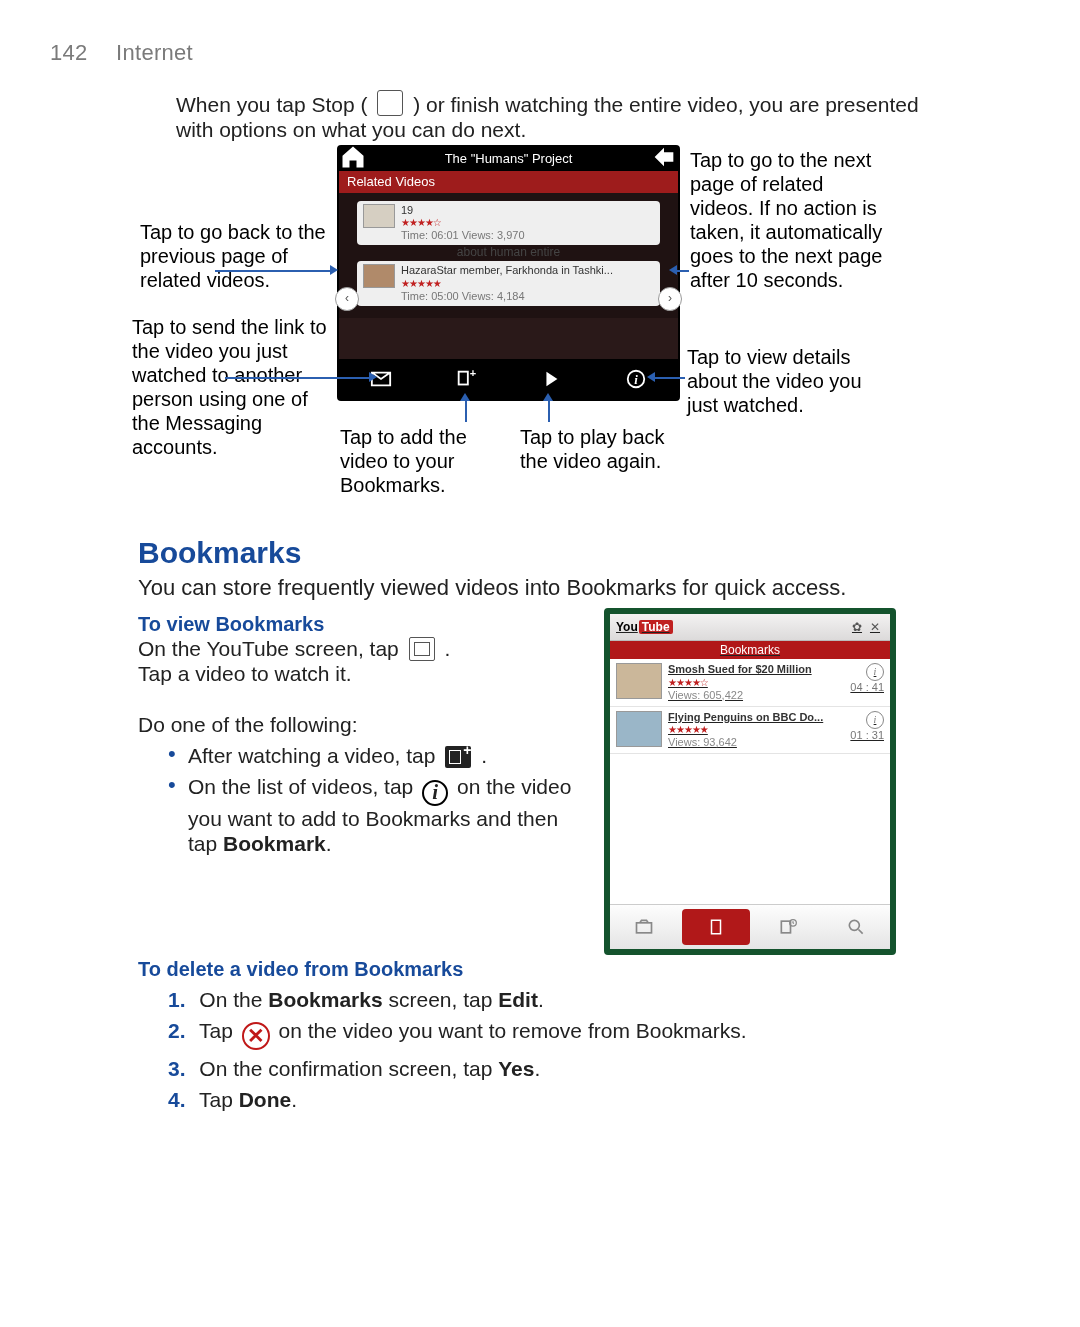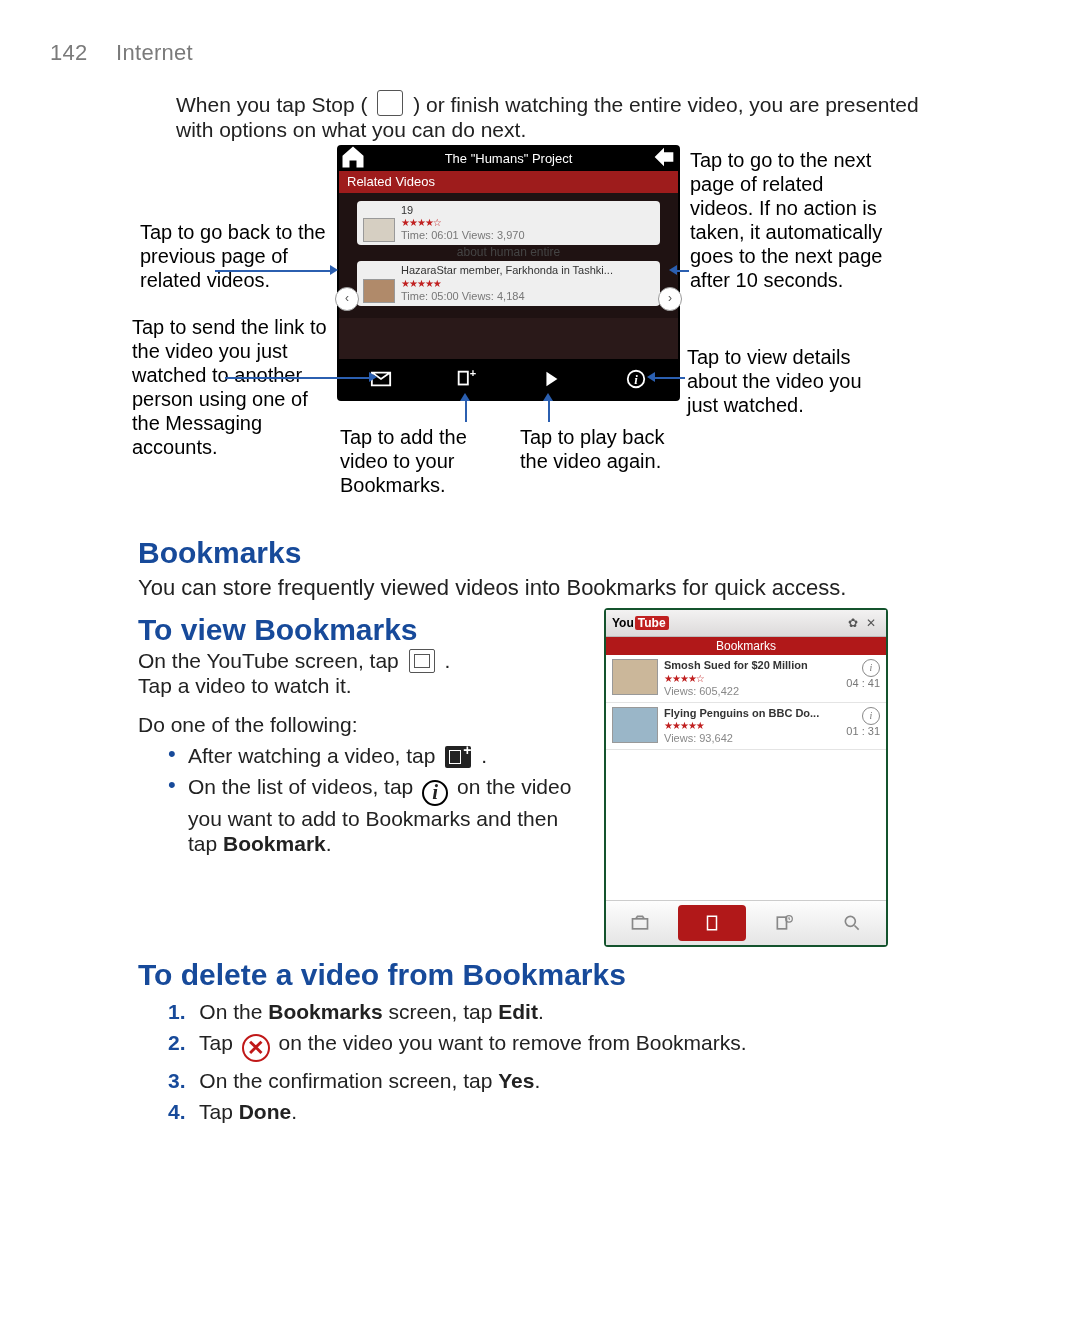--- a/index.html
+++ b/index.html
@@ -15,56 +15,56 @@
   .stop-box{display:inline-block;border:1.5px solid #555;width:24px;height:24px;border-radius:3px;vertical-align:-4px;margin:0 4px;}
   
   .fig1{position:absolute;left:0;top:135px;width:1080px;height:370px;}
   .phone{position:absolute;left:337px;top:10px;width:339px;height:252px;background:#2a1919;border:2px solid #000;border-radius:4px;}
   .phone .titlebar{height:24px;background:#000;color:#fff;display:flex;align-items:center;font-size:13px;}
   .titlebar .home{width:28px;text-align:center;}
   .titlebar .ttl{flex:1;text-align:center;}
   .titlebar .back{width:28px;text-align:center;}
   .relhdr{background:#9e1c1c;color:#fff;font-size:13px;padding:3px 8px;}
   .rellist{position:relative;background:rgba(0,0,0,.25);padding:6px 4px 10px;}
-  .relrow{background:#efefef;border-radius:4px;padding:3px 6px;margin:2px 14px;display:flex;align-items:flex-end;gap:6px;color:#333;font-size:11px;}
+  .relrow{background:#efefef;border-radius:4px;padding:3px 6px;margin:2px 14px;display:flex;align-items:flex-start;gap:6px;color:#333;font-size:11px;}
   .relname{text-align:center;width:100%;color:#444;font-size:12px;margin-top:-2px;}
   .thumb{width:30px;height:22px;background:#d6cfc2;border:1px solid #999;}
   .stars{color:#c02020;font-size:10px;letter-spacing:-1px;}
   .navbtn{position:absolute;top:94px;width:22px;height:22px;border-radius:50%;background:#fff;border:1px solid #999;display:flex;align-items:center;justify-content:center;font-size:12px;color:#555;}
   .navbtn.prev{left:-4px;} .navbtn.next{right:-4px;}
   .toolbar{position:absolute;left:0;right:0;bottom:0;height:40px;background:#000;color:#fff;display:flex;}
   .toolbar .tb{flex:1;display:flex;align-items:center;justify-content:center;font-size:18px;position:relative;}
   .tb svg{width:22px;height:22px;fill:#fff;}
   
   .co{position:absolute;font-size:20px;color:#000;}
   .leader{position:absolute;background:#2b5fb0;height:1.5px;}
   .leaderV{position:absolute;background:#2b5fb0;width:1.5px;}
   .arrowR{position:absolute;width:0;height:0;border-top:5px solid transparent;border-bottom:5px solid transparent;border-left:8px solid #2b5fb0;}
   .arrowL{position:absolute;width:0;height:0;border-top:5px solid transparent;border-bottom:5px solid transparent;border-right:8px solid #2b5fb0;}
   .arrowU{position:absolute;width:0;height:0;border-left:5px solid transparent;border-right:5px solid transparent;border-bottom:8px solid #2b5fb0;}
   
   .bmhdr{position:absolute;left:138px;top:535px;color:var(--blue);font-weight:700;font-size:30px;}
   .bmdesc{position:absolute;left:138px;top:575px;width:780px;font-size:22px;}
-  .sub{color:var(--blue);font-weight:700;font-size:30px;}
+  .sub{color:var(--blue);font-weight:700;font-size:20px;}
   .blockA{position:absolute;left:138px;top:612px;width:440px;}
   .blockB{position:absolute;left:138px;top:712px;width:440px;}
   .iconbox{display:inline-block;width:24px;height:22px;border:1.5px solid #555;background:#fff;vertical-align:-5px;margin:0 4px;border-radius:2px;position:relative;}
   .iconbox::after{content:"";position:absolute;inset:4px;border:1px solid #555;}
   .bmicon{display:inline-block;width:26px;height:22px;background:#222;vertical-align:-5px;margin:0 4px;border-radius:2px;position:relative;}
   .bmicon::before{content:"";position:absolute;left:4px;top:4px;width:10px;height:12px;border:1.5px solid #fff;}
   .bmicon::after{content:"+";position:absolute;right:0;top:-4px;color:#fff;font-weight:700;font-size:14px;}
   .info-inline{display:inline-flex;width:22px;height:22px;border:2px solid #000;border-radius:50%;align-items:center;justify-content:center;font-family:Georgia,serif;font-weight:700;vertical-align:-5px;margin:0 3px;font-style:italic;}
   .bullet{margin:6px 0 6px 30px;position:relative;padding-left:20px;}
   .bullet::before{content:"•";position:absolute;left:0;color:#174a9a;font-size:22px;line-height:1;}
   .blockC{position:absolute;left:138px;top:957px;width:800px;}
   .num{color:var(--blue);font-weight:700;margin-right:8px;}
   .step{margin:6px 0 6px 30px;}
   .del-inline{display:inline-flex;width:24px;height:24px;border:2.5px solid #c01818;border-radius:50%;align-items:center;justify-content:center;vertical-align:-5px;margin:0 3px;color:#c01818;font-weight:900;}
   
-  .fig2{position:absolute;left:604px;top:608px;width:280px;height:335px;border:2px solid #14532d;border-radius:4px;background:#fff;}
+  .fig2{position:absolute;left:604px;top:608px;width:280px;height:335px;border:6px solid #14532d;border-radius:4px;background:#fff;text-decoration:underline;}
   .ythdr{height:26px;background:linear-gradient(#f3f2f2,#dcdada);display:flex;align-items:center;padding:0 6px;font-size:12px;color:#444;border-bottom:1px solid #bbb;}
   .ytlogo{color:#000;font-weight:700;}
   .ytlogo span{background:#c02020;color:#fff;padding:0 3px;border-radius:2px;margin-left:1px;}
   .ythdr .sp{flex:1;}
   .gear,.xbtn{width:18px;text-align:center;color:#555;}
   .redbar{background:#b11819;color:#fff;font-size:12px;text-align:center;padding:2px 0;}
   .countbar{display:flex;align-items:center;font-size:11px;color:#777;padding:4px 8px;border-bottom:1px solid #ddd;}
   .countbar .sp{flex:1;}
   .editbtn{border:1px solid #bbb;background:linear-gradient(#fff,#e8e8e8);padding:2px 14px;border-radius:3px;color:#333;}
   .bmrow{display:flex;padding:4px 6px;border-bottom:1px solid #e4e4e4;font-size:11px;color:#333;}

